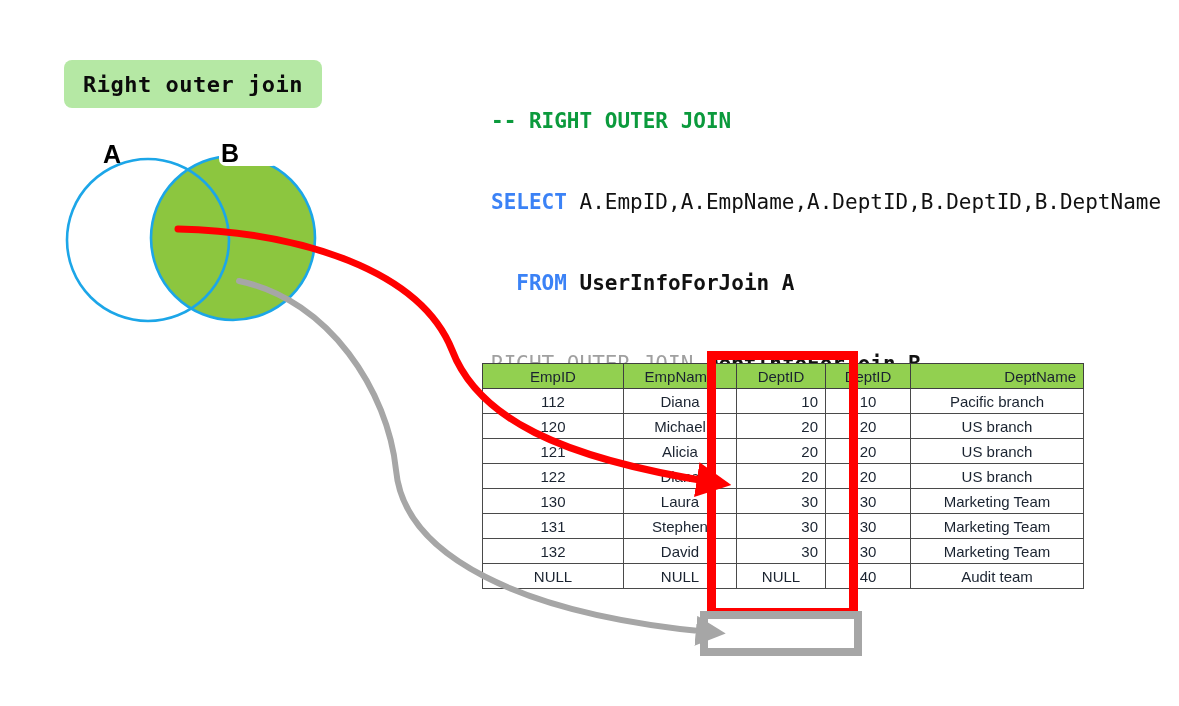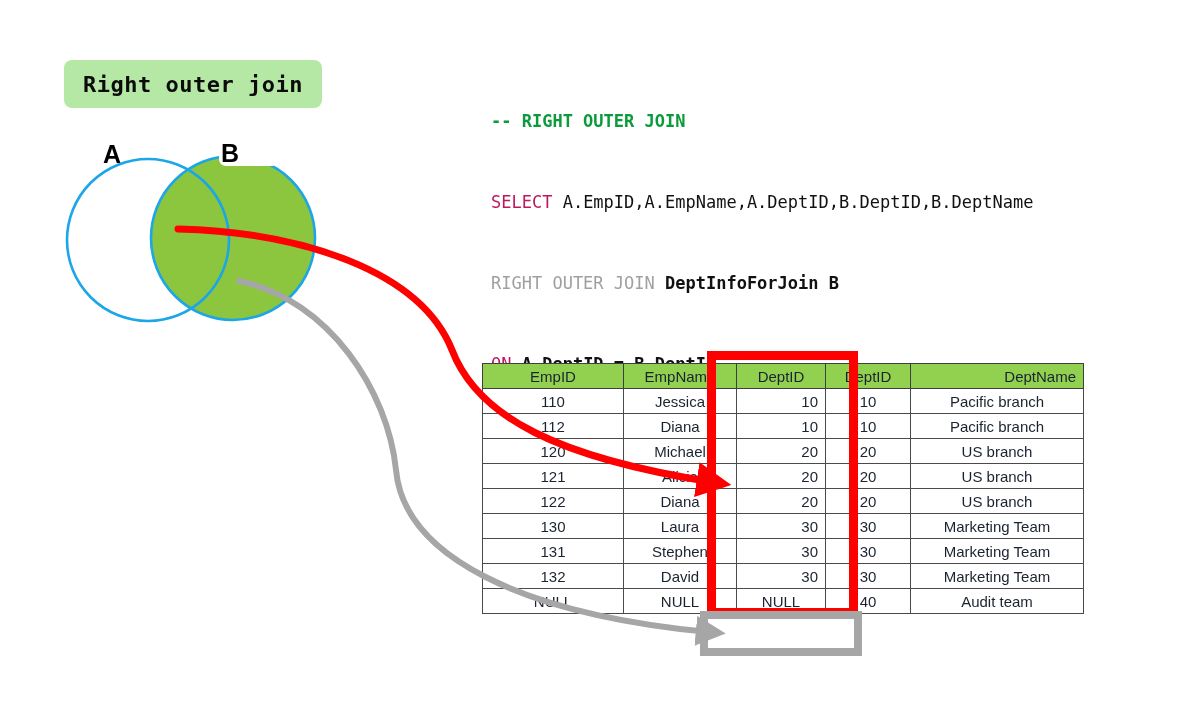--- a/index.html
+++ b/index.html
@@ -21,24 +21,24 @@
     font-size:22px;font-weight:bold;color:#0b0b0b;letter-spacing:0.5px;
   }
 
   
   #venn{position:absolute;left:40px;top:130px;width:300px;height:210px;}
 
   
   #sql{
     position:absolute;left:491px;top:54px;
     font-family:"DejaVu Sans Mono", monospace;
-    font-size:17px;line-height:27px;white-space:pre;
+    font-size:21px;line-height:27px;white-space:pre;
   }
   #sql .ln{height:27px;}
-  .kw{color:#be185d;font-weight:normal;}
+  .kw{color:#3b82f6;font-weight:bold;}
   .kw-dim{color:#a0a0a0;font-weight:normal;}
   .cmt{color:#0b9a3c;font-weight:bold;}
   .id{color:#111111;font-weight:bold;}
   .pl{color:#111111;font-weight:normal;}
 
   
   #jtable{
     position:absolute;left:482px;top:363px;
     border-collapse:collapse;
     font-size:15px;color:#1a2330;
@@ -97,42 +97,36 @@
 
     <circle cx="193" cy="108" r="82" fill="none" stroke="#1ca6e8" stroke-width="2.6" mask="url(#b-mask)"></circle>
   </svg>
 
   <div style="position:absolute;left:103px;top:140px;font-size:25px;font-weight:bold;color:#000;">A</div>
   <div style="position:absolute;left:221px;top:139px;font-size:25px;font-weight:bold;color:#000;">B</div>
 
   <div id="sql">
     <div class="ln"><span class="cmt">-- RIGHT OUTER JOIN</span></div>
     <div class="ln"><span class="kw">SELECT</span><span class="pl"> A.EmpID,A.EmpName,A.DeptID,B.DeptID,B.DeptName</span></div>
+    <div class="ln"><span class="pl">  </span><span class="kw">FROM</span><span class="id"> UserInfoForJoin A</span></div>
     <div class="ln"><span class="kw-dim">RIGHT OUTER JOIN</span><span class="id"> DeptInfoForJoin B</span></div>
     <div class="ln"><span class="kw">ON</span><span class="id"> A.DeptID = B.DeptID</span></div>
   </div>
 
   <table id="jtable">
     <thead>
       <tr>
         <th class="c-empid">EmpID</th>
         <th class="c-empname">EmpName</th>
         <th class="c-adeptid">DeptID</th>
         <th class="c-bdeptid">DeptID</th>
         <th class="c-deptname">DeptName</th>
       </tr>
     </thead>
     <tbody id="jtable-body">
-        <tr>
-          <td class="c-empid">110</td>
-          <td class="c-empname">Jessica</td>
-          <td class="c-adeptid">10</td>
-          <td class="c-bdeptid">10</td>
-          <td class="c-deptname">Pacific branch</td>
-        </tr>
         <tr>
           <td class="c-empid">112</td>
           <td class="c-empname">Diana</td>
           <td class="c-adeptid">10</td>
           <td class="c-bdeptid">10</td>
           <td class="c-deptname">Pacific branch</td>
         </tr>
         <tr>
           <td class="c-empid">120</td>
           <td class="c-empname">Michael</td>

